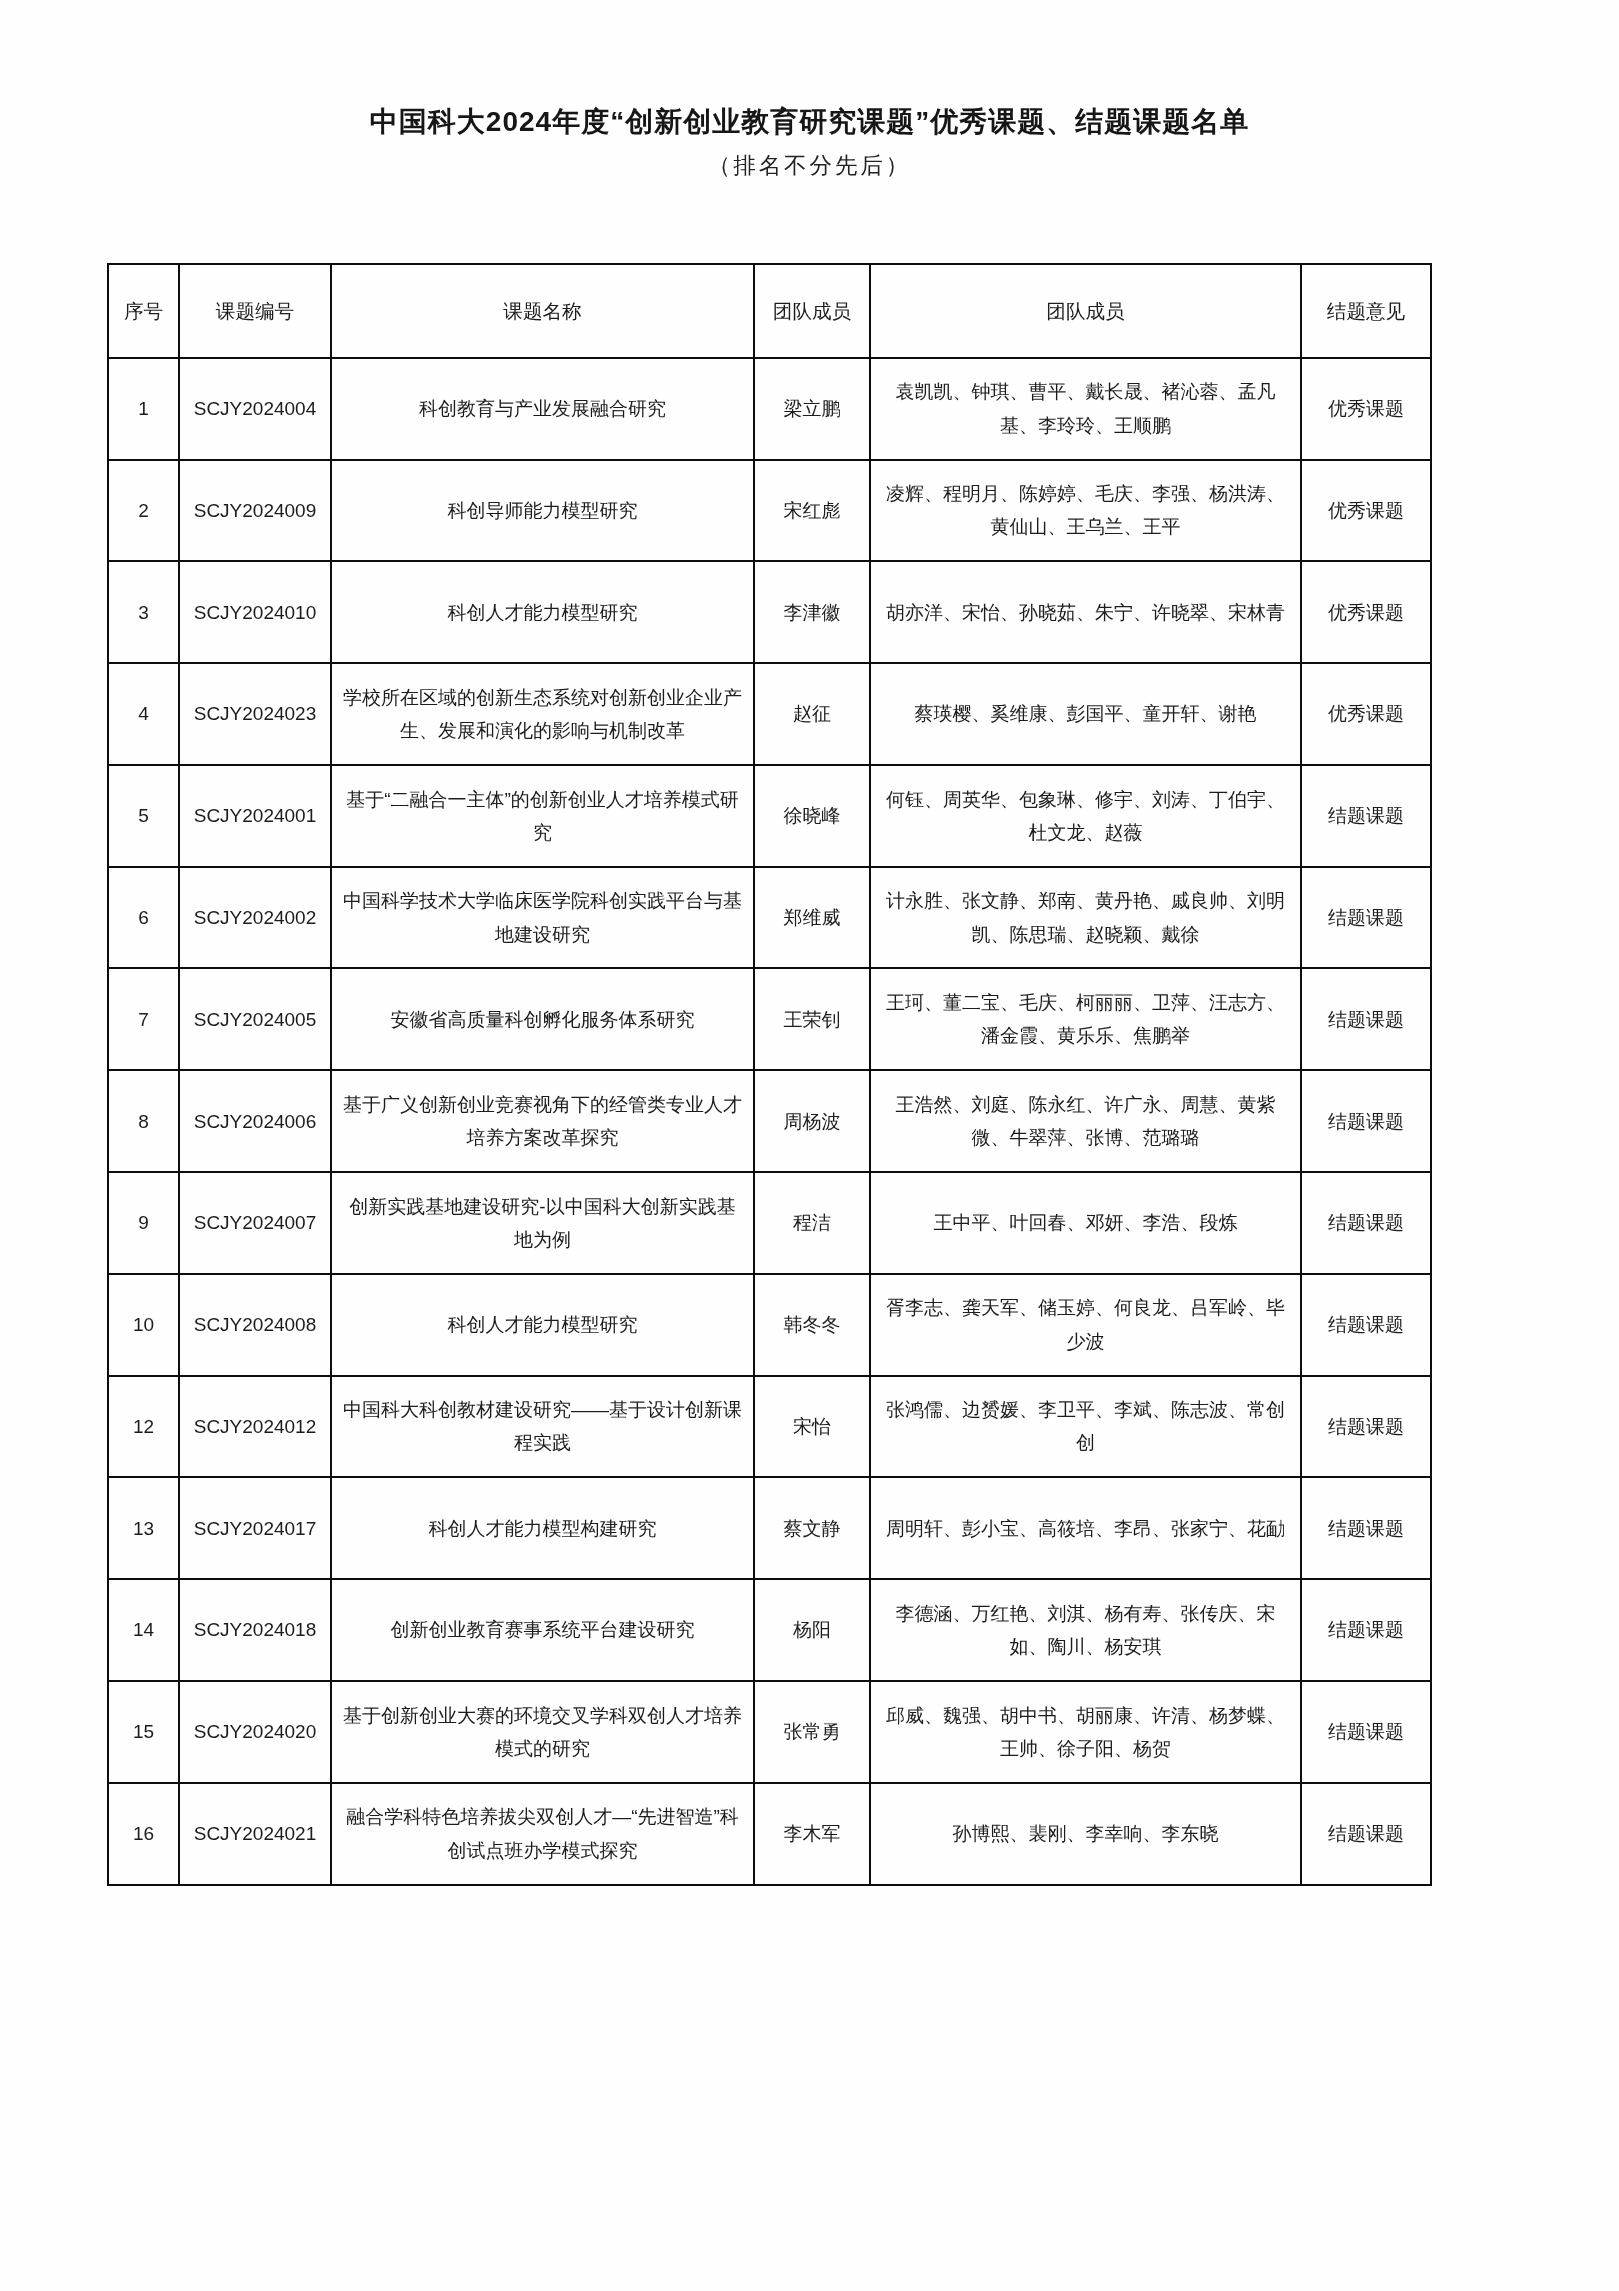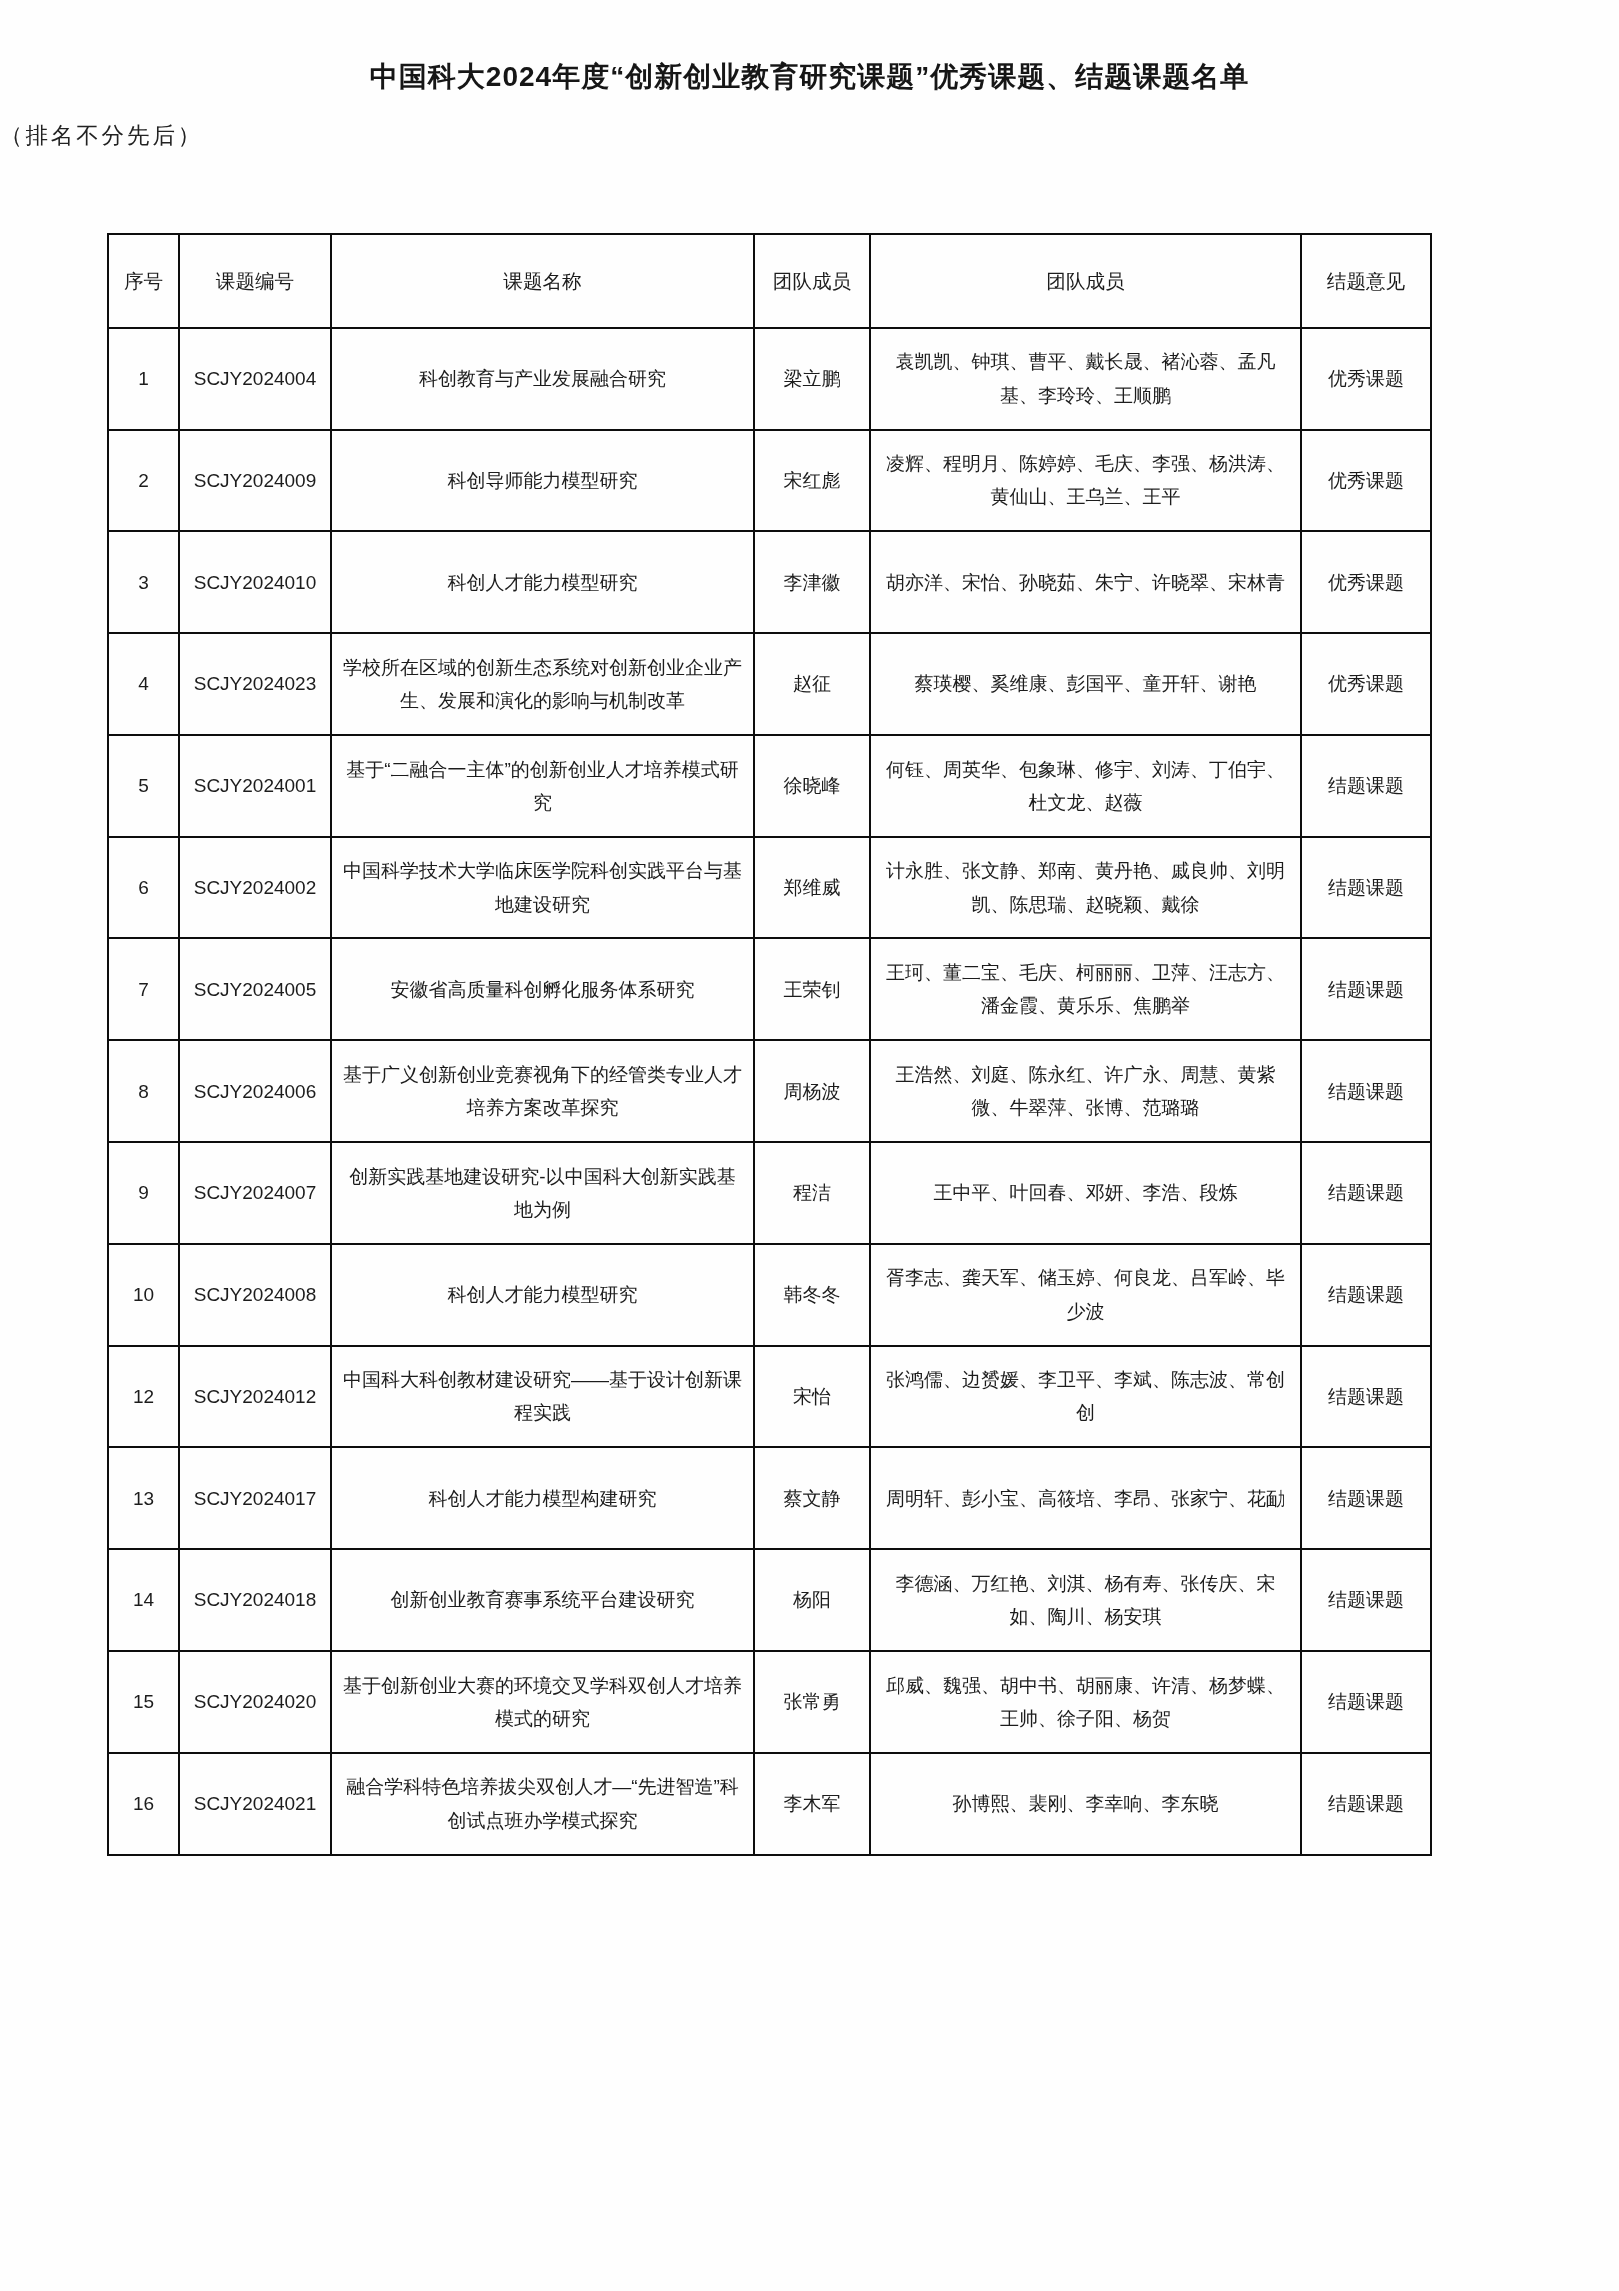--- a/index.html
+++ b/index.html
@@ -11,29 +11,30 @@
   .page {
     position: relative;
     width: 1619px;
     height: 2292px;
     background: #fefefe;
     color: #1c1c1c;
     overflow: hidden;
   }
   .title {
     margin: 0;
-    padding-top: 58px;
+    padding-top: 103px;
     text-align: center;
     font-size: 28px;
     font-weight: bold;
     letter-spacing: 1px;
     color: #161616;
   }
   .subtitle {
-    margin-top: 24px;
+    margin-top: 9px;
+    text-align: center;
     font-size: 22.5px;
     font-family: "DejaVu Serif", serif;
     letter-spacing: 2.9px;
     color: #222222;
   }
   table.projects {
     border-collapse: collapse;
     table-layout: fixed;
     width: 1323px;
     margin-left: 107px;

